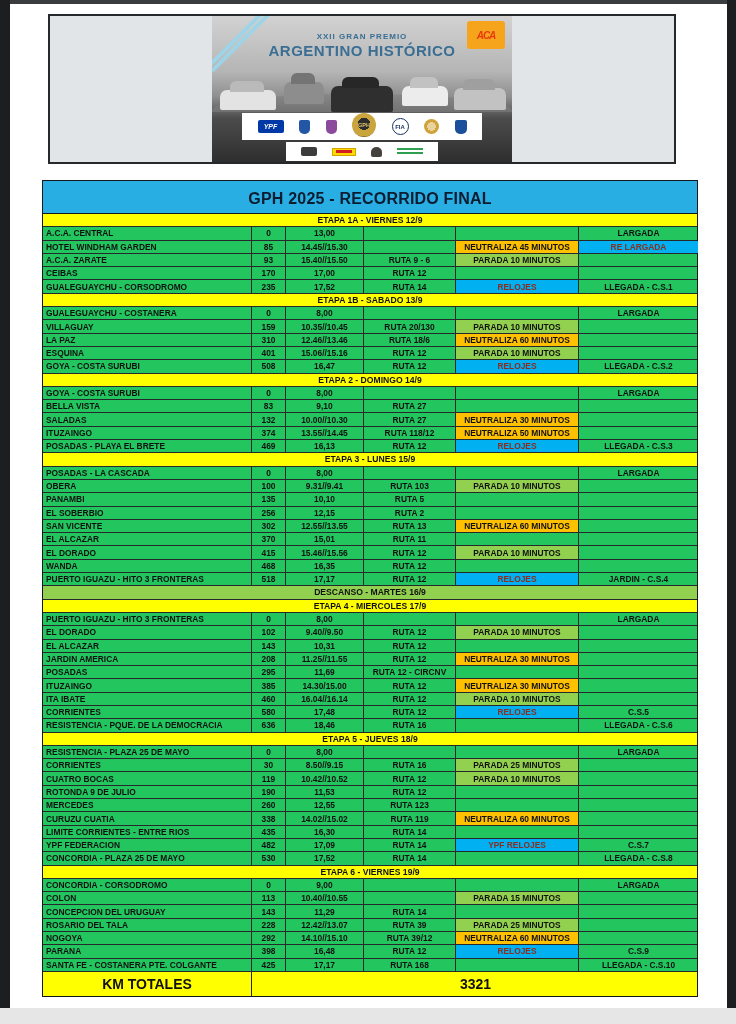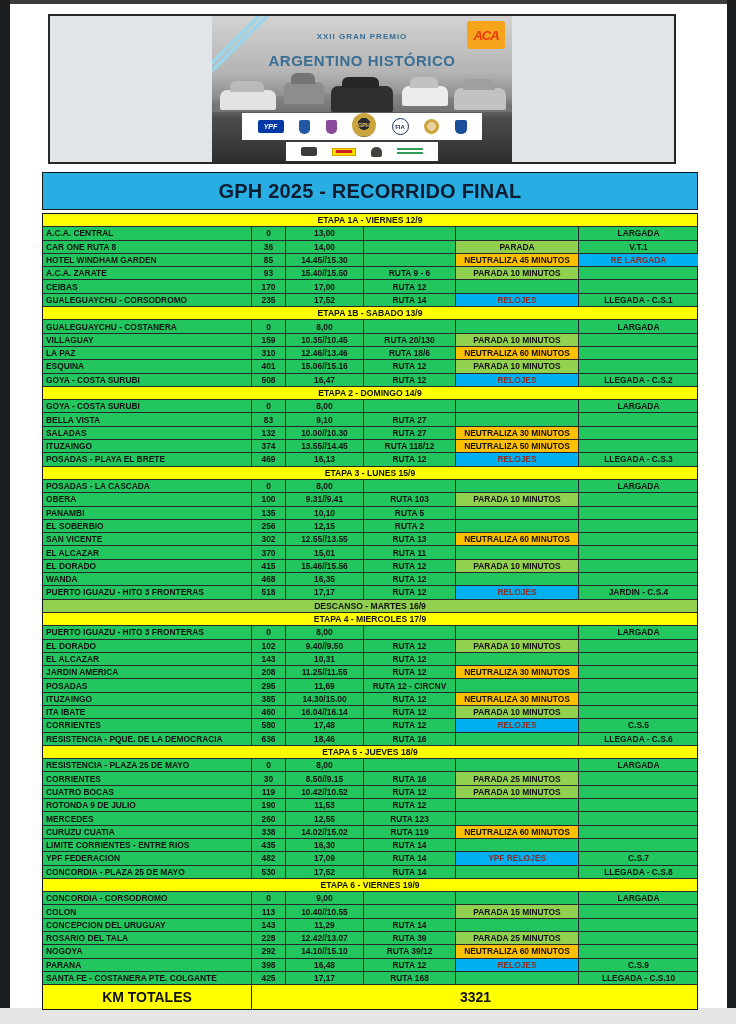--- a/index.html
+++ b/index.html
@@ -28,25 +28,25 @@
     width:300px; height:146px; overflow:hidden;
     background:linear-gradient(#d2d2d2 0%, #b5b5b5 38%, #8f8f8f 55%, #6f6f6f 62%, #4c4c4c 70%, #2e2e2e 100%);
   }
   .hills { position:absolute; top:78px; left:0; width:100%; height:18px;
     background:#7e7e7e; border-radius:50% 60% 40% 50% / 100% 100% 0 0; opacity:.6; }
   .stripe { position:absolute; width:4px; height:90px; background:#9ed4e8; transform:rotate(45deg); }
   .stripe.s1 { left:18px; top:-18px; }
   .stripe.s2 { left:30px; top:-22px; }
   .banner-title { position:absolute; top:16px; left:0; width:100%; text-align:center; color:#3a6e93; }
   .bt1 { font-size:8px; letter-spacing:1px; }
-  .bt2 { font-size:15px; letter-spacing:.5px; margin-top:11px; }
+  .bt2 { font-size:15px; letter-spacing:.5px; margin-top:1px; }
   .aca-logo {
     position:absolute; top:5px; right:7px; width:38px; height:28px;
     background:#f6a41c; border-radius:3px; display:flex; align-items:center; justify-content:center;
-    color:#e8380d; font-style:italic; font-size:13px; font-weight:900; letter-spacing:-1px;
+    color:#e8380d; font-style:italic; font-size:10px; font-weight:900; letter-spacing:-1px;
   }
   .car { position:absolute; border-radius:7px 7px 2px 2px; }
   .car:after { content:""; position:absolute; top:-9px; left:18%; width:60%; height:11px;
     background:inherit; filter:brightness(.82); border-radius:6px 6px 0 0; }
   .car.c1 { left:8px;  bottom:52px; width:56px; height:20px; background:#e3e3e3; }
   .car.c2 { left:72px; bottom:58px; width:40px; height:22px; background:#8d8d8d; }
   .car.c3 { left:119px;bottom:50px; width:62px; height:26px; background:#2f2f2f; }
   .car.c4 { left:190px;bottom:56px; width:46px; height:20px; background:#ececec; }
   .car.c5 { left:242px;bottom:52px; width:52px; height:22px; background:#c2c2c2; }
   .logo-strip { position:absolute; left:50%; transform:translateX(-50%);
@@ -66,24 +66,24 @@
   .shield-navy-logo { width:12px; height:14px; background:#1b4f9c; border-radius:2px 2px 5px 5px; }
   .sponsor-dark-logo  { width:16px; height:9px;  background:#3c3c3c; border-radius:2px; }
   .sponsor-yellow-logo{ width:24px; height:8px;  background:#ffd900; border:1px solid #d4a500; position:relative; }
   .sponsor-yellow-logo:after { content:""; position:absolute; inset:1.5px 3px; background:#d21f26; }
   .sponsor-dark-badge-logo { width:11px; height:10px; background:#45423e; border-radius:50% 50% 2px 2px; }
   .sponsor-green-logo { width:26px; height:8px; background:
     linear-gradient(#2e9e4f 0 2.5px, transparent 2.5px 4px, #2e9e4f 4px 6px, transparent 6px); }
 
   
   .title-bar {
-    position:absolute; top:172px; left:42px; width:656px; height:38px;
+    position:absolute; top:180px; left:42px; width:656px; height:38px;
     background:var(--title_cyan); border:1.5px solid #15181b;
     display:flex; align-items:center; justify-content:center;
-    font-size:20px; letter-spacing:.2px; color:#0c1c30;
+    font-size:16px; letter-spacing:.2px; color:#0c1c30;
   }
 
   
   .itinerary {
     position:absolute; top:213px; left:42px; width:656px;
     border:1.5px solid #15181b; background:#22c55e;
   }
   .row { border-bottom:1px solid #26292c; }
   .row:last-child { border-bottom:none; }
   .stage-header {
@@ -161,28 +161,20 @@
     <div class="row stage-header">ETAPA 1A - VIERNES 12/9</div>
     <div class="row data-row">
       <div class="cell loc">A.C.A. CENTRAL</div>
       <div class="cell">0</div>
       <div class="cell">13,00</div>
       <div class="cell"></div>
       <div class="cell"></div>
       <div class="cell">LARGADA</div>
     </div>
     <div class="row data-row">
-      <div class="cell loc">CAR ONE RUTA 8</div>
-      <div class="cell">36</div>
-      <div class="cell">14,00</div>
-      <div class="cell"></div>
-      <div class="cell fill-green">PARADA</div>
-      <div class="cell">V.T.1</div>
-    </div>
-    <div class="row data-row">
       <div class="cell loc">HOTEL WINDHAM GARDEN</div>
       <div class="cell">85</div>
       <div class="cell">14.45//15.30</div>
       <div class="cell"></div>
       <div class="cell fill-orange">NEUTRALIZA 45 MINUTOS</div>
       <div class="cell fill-blue">RE LARGADA</div>
     </div>
     <div class="row data-row">
       <div class="cell loc">A.C.A. ZARATE</div>
       <div class="cell">93</div>

